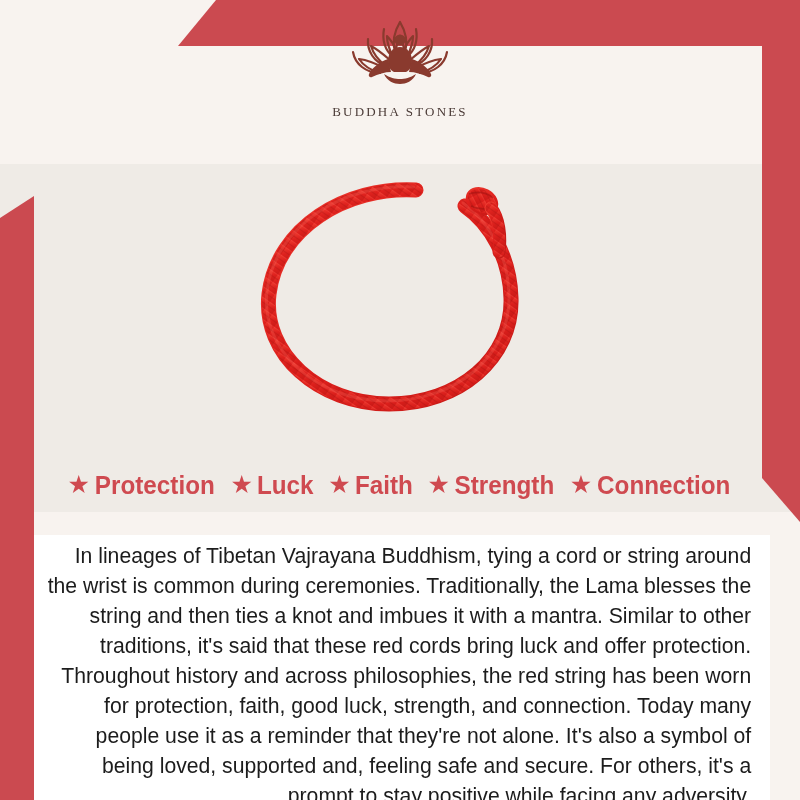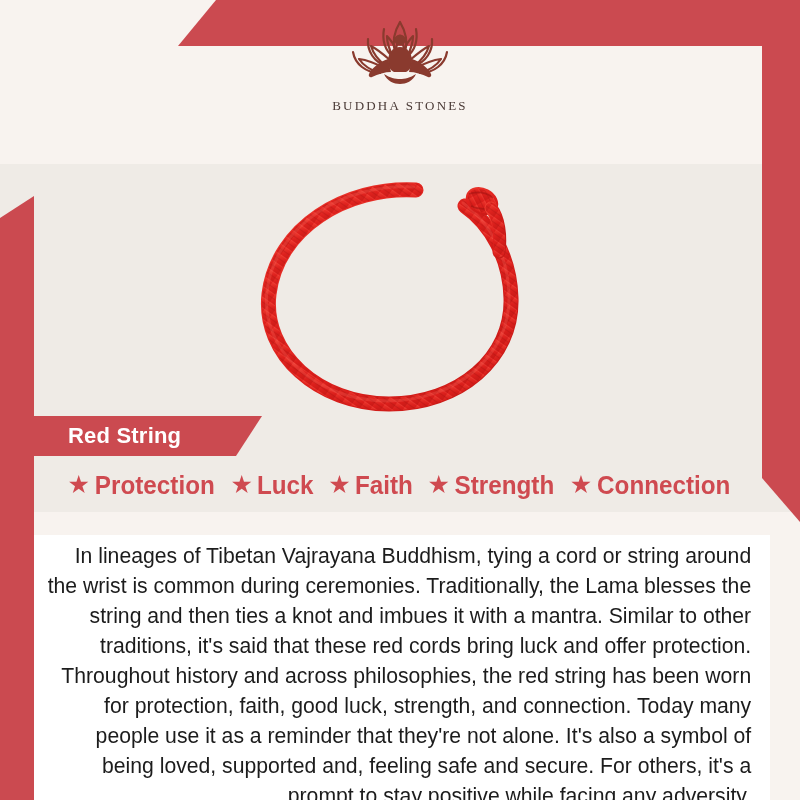--- a/index.html
+++ b/index.html
@@ -71,21 +71,21 @@
 
   
   .logo-wrap {
     position: absolute;
     left: 0; top: 14px;
     width: 800px;
     text-align: center;
   }
   .logo-mark { display: block; margin: 0 auto; }
   .logo-text {
-    margin-top: 10px;
+    margin-top: 16px;
     font-family: "Liberation Serif", serif;
     font-size: 13px;
     letter-spacing: 2.2px;
     color: #4a3a36;
   }
 
   
   .headline-box {
     position: absolute;
     left: 152px; top: 104px;
@@ -263,23 +263,20 @@
         <ellipse cx="249" cy="35" rx="17" ry="13" fill="url(#cordGrad)" transform="rotate(28 249 35)"></ellipse>
         <ellipse cx="249" cy="35" rx="15" ry="11" fill="url(#braid)" transform="rotate(28 249 35)" opacity="0.85"></ellipse>
         <path d="M236 28 C243 25, 254 26, 260 32" stroke="#9e1310" stroke-width="1.6" fill="none" opacity="0.55"></path>
         <path d="M238 40 C246 44, 256 44, 262 39" stroke="#9e1310" stroke-width="1.6" fill="none" opacity="0.55"></path>
         <path d="M258 42 C266 52, 268 70, 266 86" stroke="url(#cordGrad)" stroke-width="13" fill="none" stroke-linecap="round"></path>
         <path d="M258 42 C266 52, 268 70, 266 86" stroke="url(#braid)" stroke-width="11" fill="none" stroke-linecap="round" opacity="0.85"></path>
       </g>
     </svg>
   </div>
 
-  <div class="banner">
-    <span class="banner-label">Red String</span>
-  </div>
 
   <div class="features">
     <div class="feature">
       <span class="star-icon">★</span>
       <span class="feature-label">Protection</span>
     </div>
     <div class="feature">
       <span class="star-icon">★</span>
       <span class="feature-label">Luck</span>
     </div>

